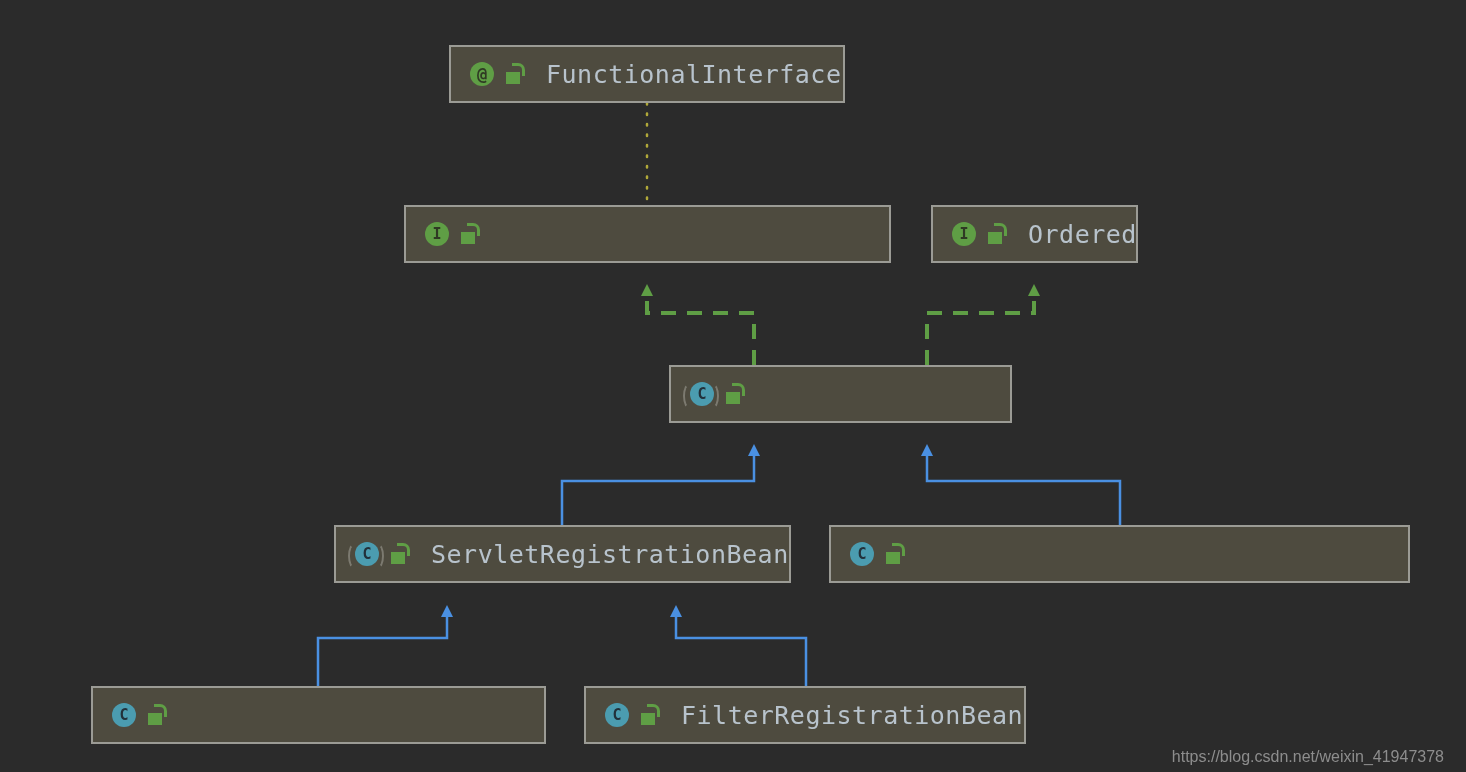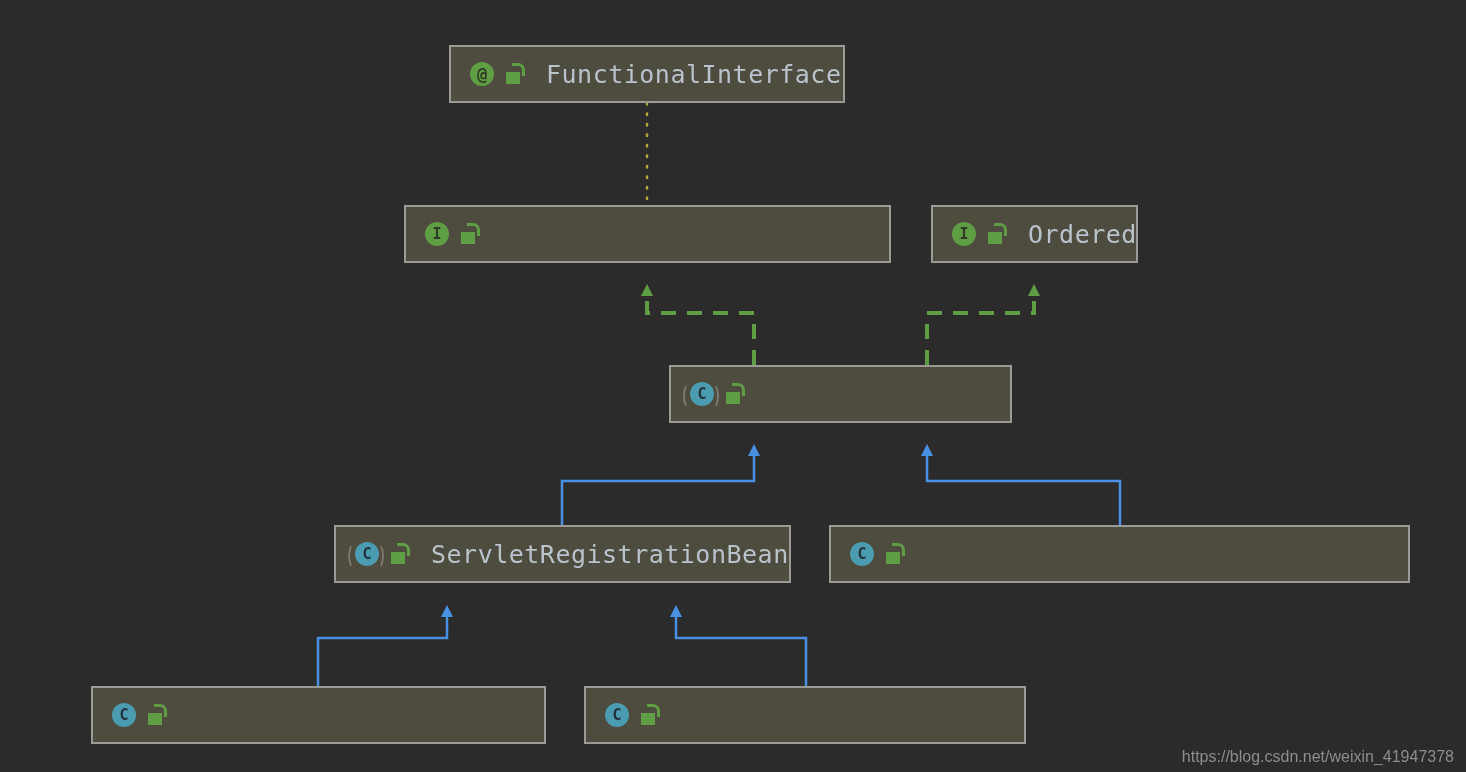--- a/index.html
+++ b/index.html
@@ -49,21 +49,21 @@
   
   .lock{position:relative;width:20px;height:22px;margin-left:9px;flex:0 0 auto;}
   .lock .body{position:absolute;left:2px;top:9px;width:14px;height:12px;background:#5f9e45;}
   .lock .shackle{
     position:absolute;left:8px;top:0px;width:10px;height:10px;
     border:3px solid #5f9e45;border-bottom:none;border-left:none;
     border-radius:0 7px 0 0;
   }
 
   .watermark{
-    position:absolute;right:12px;bottom:6px;
+    position:absolute;right:22px;bottom:6px;
     color:#8d8d8d;font-size:16px;
     font-family:"Liberation Sans",sans-serif;
   }
 </style>
 </head>
 <body>
 
 <div id="canvas">
 
   <svg class="edges" viewBox="0 0 1466 772">
@@ -181,16 +181,17 @@
   <div class="node" style="left: 584px; top: 686px; width: 442px; height: 58px;">
     <span class="glyphs">
       <span class="ticon cls">
           <span class="disc">C</span>
         </span>
       <span class="lock">
           <span class="shackle"></span>
           <span class="body"></span>
         </span>
     </span>
+    <span class="label">FilterRegistrationBean</span>
   </div>
 
   <div class="watermark">https://blog.csdn.net/weixin_41947378</div>
 </div>
 
 </body></html>

